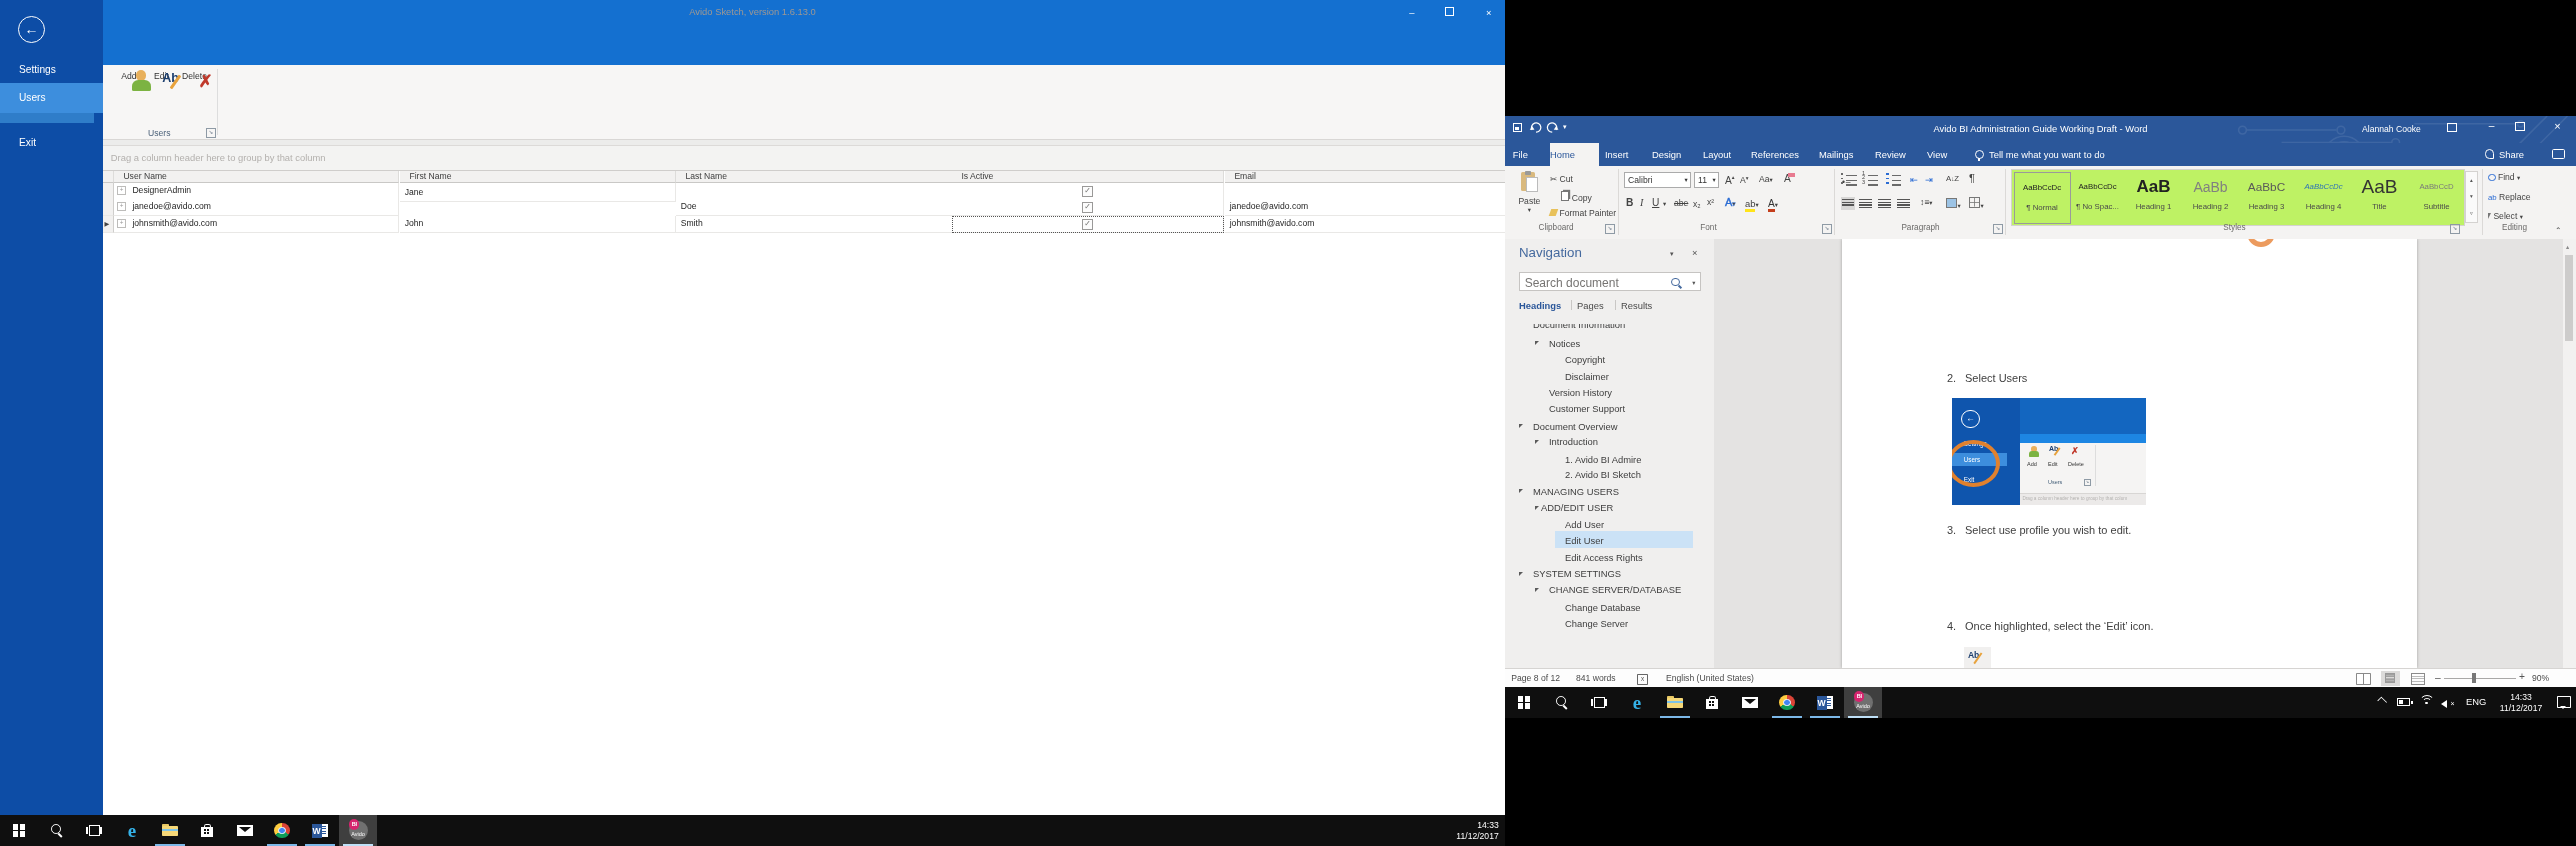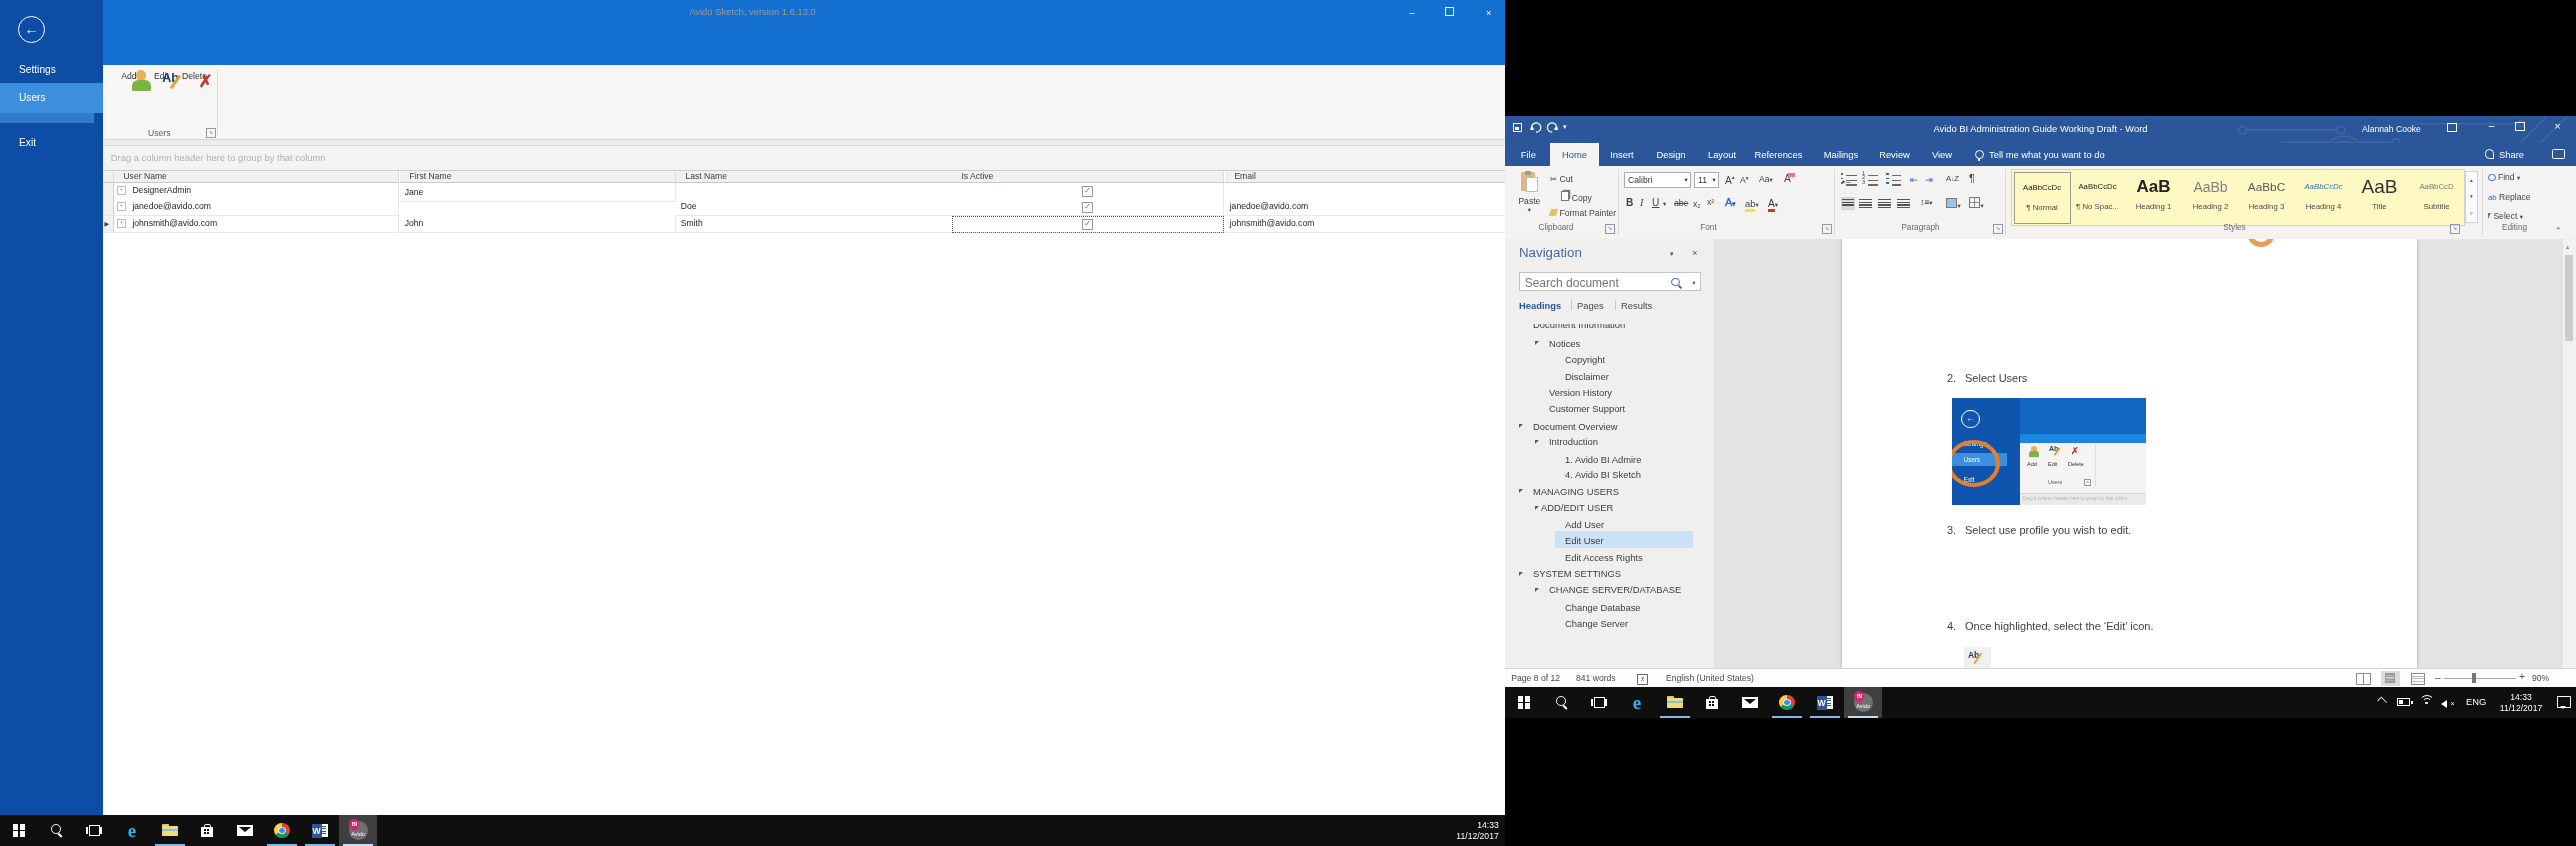--- a/index.html
+++ b/index.html
@@ -38,28 +38,28 @@
        font-size:7.8px;line-height:8.6px;text-align:center}
   
   .taskbar{background:#0f0f0f}
   .tslot{width:38px;height:31px;display:flex;align-items:center;justify-content:center;position:absolute;top:0}
   .ul{position:absolute;bottom:0;left:3.9px;width:30px;height:1.6px;background:#7cb8e8}
   .clock{color:#fff;font-size:8.6px;text-align:right;line-height:11px}
   
   #mon2{left:1505px;top:116px;width:1071px;height:602px;background:#fff;overflow:hidden}
   .wtitle{left:0;top:0;width:1071px;height:27px;background:#2b579a}
   .wtabs{left:0;top:27px;width:1071px;height:23.5px;background:#2b579a}
-  .wtab{top:0;height:23.5px;color:#fff;font-size:9.4px;line-height:23.5px;text-align:center}
+  .wtab{top:0;height:23.5px;color:#fff;font-size:9.4px;line-height:23.5px;text-align:left}
   .wtab-act{background:#f4f3f2;color:#2b579a}
   .ribbon{left:0;top:50px;width:1071px;height:73px;background:#f4f3f2;border-bottom:0.8px solid #d2d0ce}
   .rlbl{font-size:8.2px;color:#6b6a69;text-align:center;top:57px}
   .rsep{width:0.8px;background:#dbd9d7;top:3.1px;height:66px}
   .rbt{font-size:8.6px;color:#444}
   .combo{background:#fff;border:0.8px solid #ababab;font-size:8.6px;color:#333;line-height:14px;padding-left:3.1px;box-sizing:border-box}
-  .sgal{background:#fef9c3;border:0.8px solid #d4d2d0}
+  .sgal{background:#bef264;border:0.8px solid #d4d2d0}
   .sitem{top:1.6px;width:55px;height:50px;text-align:center}
   .sprev{height:27px;line-height:30px;font-size:7.8px;color:#222;overflow:hidden}
   .sname{font-size:7.8px;color:#4a4a4a;margin-top:3.1px}
   .docarea{left:0;top:123px;width:1071px;height:429px;background:#e4e3e2;overflow:hidden}
   .navpane{left:0;top:0;width:209px;height:429px;background:#f0efee}
   .nvitem{font-size:9.4px;color:#3d3d3d;height:14px;line-height:14px}
   .tri{position:absolute;width:0;height:0;border-top:4.7px solid #5a5a5a;border-right:4.7px solid transparent}
   .page{left:337px;top:0;width:575px;height:429px;background:#fff;box-shadow:0 0 3.1px rgba(0,0,0,.3)}
   .stepnum{font-size:11px;color:#3f3f3f}
   .steptx{font-size:11px;color:#3f3f3f}
@@ -420,21 +420,21 @@
         <div class="abs nvitem" style="left:44px;top:12.5px">Notices</div>
         <div class="abs nvitem" style="left:60px;top:29px">Copyright</div>
         <div class="abs nvitem" style="left:60px;top:46px">Disclaimer</div>
         <div class="abs nvitem" style="left:44px;top:62px">Version History</div>
         <div class="abs nvitem" style="left:44px;top:78px">Customer Support</div>
         <span class="tri" style="left:14px;top:100px"></span>
         <div class="abs nvitem" style="left:28px;top:96px">Document Overview</div>
         <span class="tri" style="left:30px;top:116px"></span>
         <div class="abs nvitem" style="left:44px;top:111px">Introduction</div>
         <div class="abs nvitem" style="left:60px;top:129px">1. Avido BI Admire</div>
-        <div class="abs nvitem" style="left:60px;top:144px">4. Avido BI Sketch</div>
+        <div class="abs nvitem" style="left:60px;top:144px">2. Avido BI Sketch</div>
         <span class="tri" style="left:14px;top:165px"></span>
         <div class="abs nvitem" style="left:28px;top:161px">MANAGING USERS</div>
         <span class="tri" style="left:30px;top:182px"></span>
         <div class="abs nvitem" style="left:36px;top:177px">ADD/EDIT USER</div>
         <div class="abs nvitem" style="left:60px;top:194px">Add User</div>
         <div class="abs" style="left:50px;top:207px;width:138px;height:17px;background:#cbe2f6"></div>
         <div class="abs nvitem" style="left:60px;top:210px">Edit User</div>
         <div class="abs nvitem" style="left:60px;top:227px">Edit Access Rights</div>
         <span class="tri" style="left:14px;top:248px"></span>
         <div class="abs nvitem" style="left:28px;top:243px">SYSTEM SETTINGS</div>

